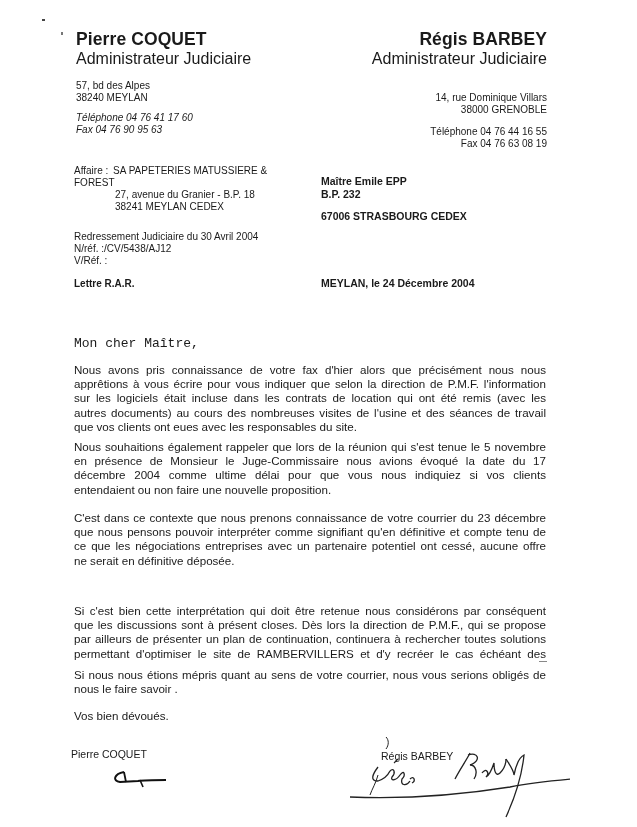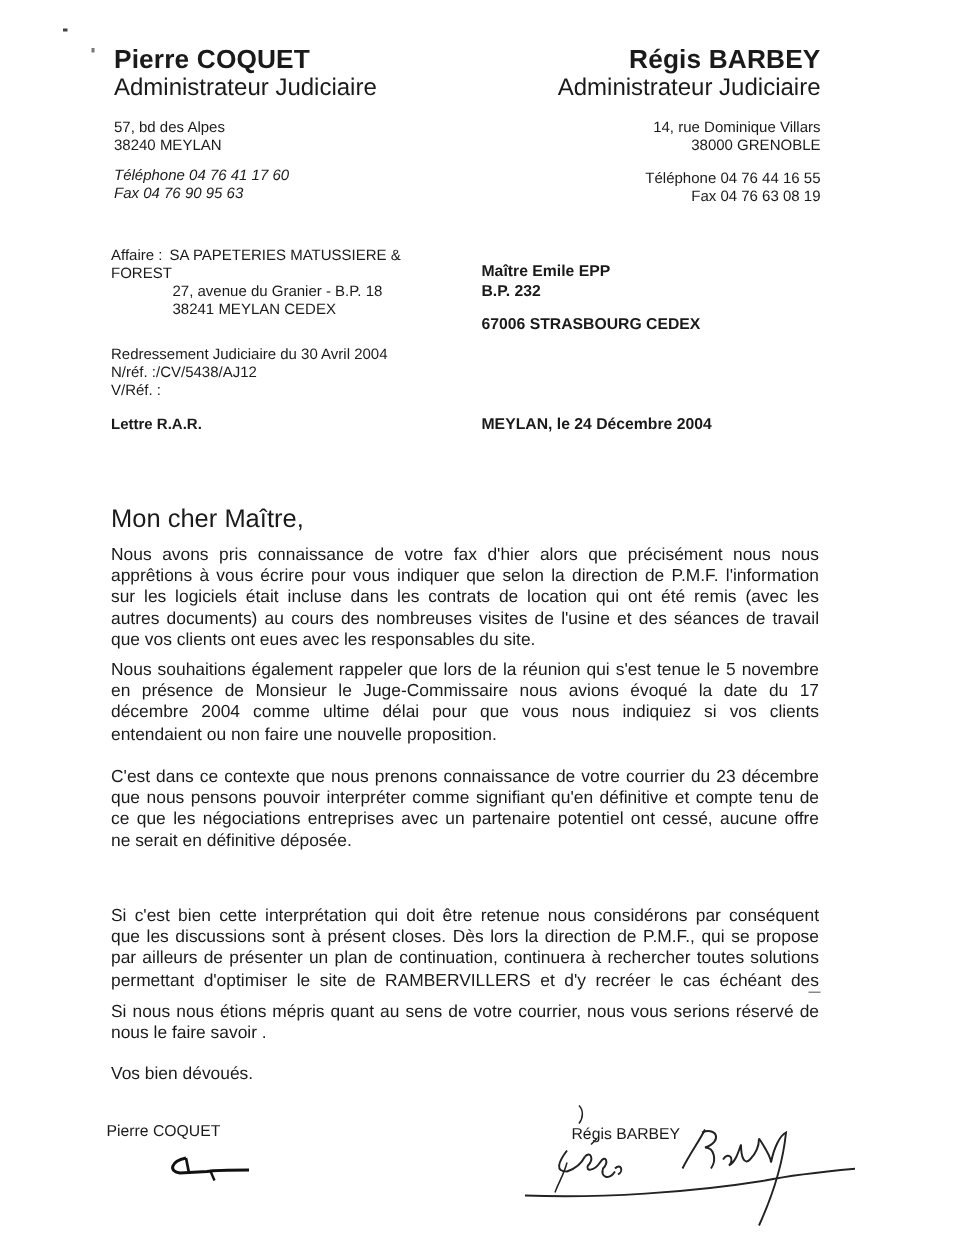--- a/index.html
+++ b/index.html
@@ -34,21 +34,21 @@
   </div>
   <div class="small" style="margin-top:8px;font-style:italic;">
     <div>Téléphone 04 76 41 17 60</div>
     <div>Fax 04 76 90 95 63</div>
   </div>
 </div>
 
 <div class="abs right" style="right:90px;top:29px;">
   <div class="name">Régis BARBEY</div>
   <div class="sub">Administrateur Judiciaire</div>
-  <div class="small" style="margin-top:12px;">
+  <div class="small" style="margin-top:24px;">
     <div>14, rue Dominique Villars</div>
     <div>38000 GRENOBLE</div>
   </div>
   <div class="small" style="margin-top:10px;">
     <div>Téléphone 04 76 44 16 55</div>
     <div>Fax 04 76 63 08 19</div>
   </div>
 </div>
 
 <div class="abs small" style="left:74px;top:165px;">
@@ -70,21 +70,21 @@
 <div class="abs small bold" style="left:74px;top:278px;">Lettre R.A.R.</div>
 
 <div class="abs bold" style="left:321px;top:175px;font-size:10.5px;line-height:12.5px;">
   <div>Maître Emile EPP</div>
   <div>B.P. 232</div>
   <div style="margin-top:10px;">67006 STRASBOURG CEDEX</div>
 </div>
 
 <div class="abs bold" style="left:321px;top:277px;font-size:10.5px;">MEYLAN, le 24 Décembre 2004</div>
 
-<div class="abs" style="left:74px;top:336px;font-size:17px;">Mon cher Maître,</div>
+<div class="abs" style="left:74px;top:336px;font-size:13px;font-family:Liberation Mono, monospace;">Mon cher Maître,</div>
 
 <div class="abs body-text" style="left:74px;top:363px;">
   <span class="just-line">Nous avons pris connaissance de votre fax d'hier alors que précisément nous nous</span>
   <span class="just-line">apprêtions à vous écrire pour vous indiquer que selon la direction de P.M.F. l'information</span>
   <span class="just-line">sur les logiciels était incluse dans les contrats de location qui ont été remis (avec les</span>
   <span class="just-line">autres documents) au cours des nombreuses visites de l'usine et des séances de travail</span>
   <span class="line">que vos clients ont eues avec les responsables du site.</span>
 </div>
 
 <div class="abs body-text" style="left:74px;top:440px;">
@@ -104,21 +104,21 @@
 <div class="abs body-text" style="left:74px;top:575px;margin-top:29px;">
   <span class="just-line">Si c'est bien cette interprétation qui doit être retenue nous considérons par conséquent</span>
   <span class="just-line">que les discussions sont à présent closes. Dès lors la direction de P.M.F., qui se propose</span>
   <span class="just-line">par ailleurs de présenter un plan de continuation, continuera à rechercher toutes solutions</span>
   <span class="just-line">permettant d'optimiser le site de RAMBERVILLERS et d'y recréer le cas échéant des</span>
 </div>
 
 <div class="mark" style="left:539px;top:661px;width:8px;height:1px;background:#888;"></div>
 
 <div class="abs body-text" style="left:74px;top:668px;">
-  <span class="just-line">Si nous nous étions mépris quant au sens de votre courrier, nous vous serions réservé de</span>
+  <span class="just-line">Si nous nous étions mépris quant au sens de votre courrier, nous vous serions obligés de</span>
   <span class="line">nous le faire savoir .</span>
 </div>
 
 <div class="abs" style="left:74px;top:709px;font-size:11.6px;">Vos bien dévoués.</div>
 
 <div class="abs small" style="left:71px;top:748px;font-size:10.5px;">Pierre COQUET</div>
 <svg class="abs" style="left:110px;top:768px;" width="60" height="22" viewBox="0 0 60 22">
   <path d="M14 4 C4 6, 2 13, 10 14 L28 13 C34 12, 40 12, 56 12" fill="none" stroke="#111" stroke-width="2"></path>
   <path d="M14 4 L16 14" fill="none" stroke="#111" stroke-width="1.8"></path>
   <path d="M30 12 L33 19" fill="none" stroke="#111" stroke-width="1.6"></path>

